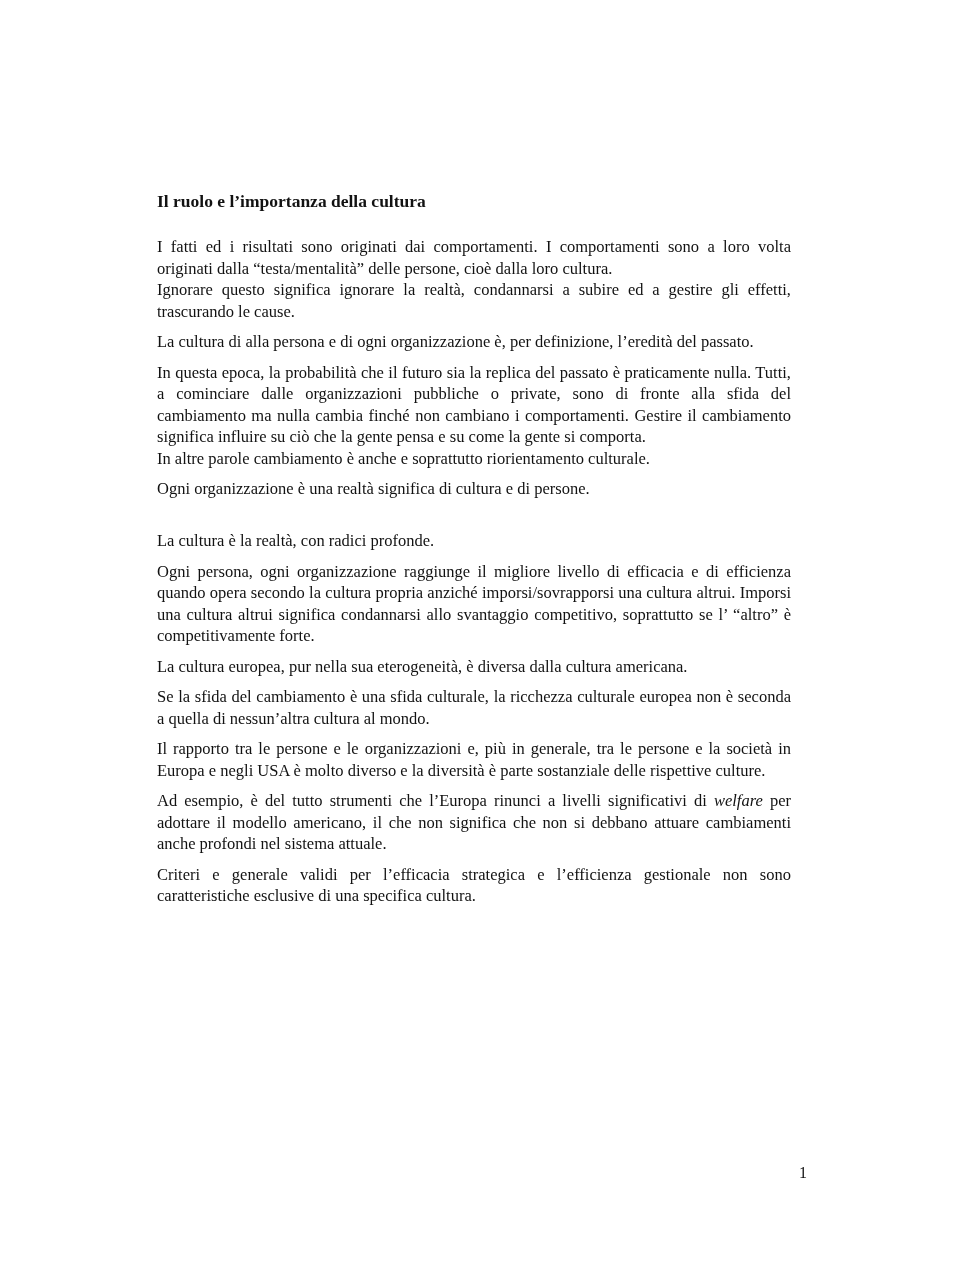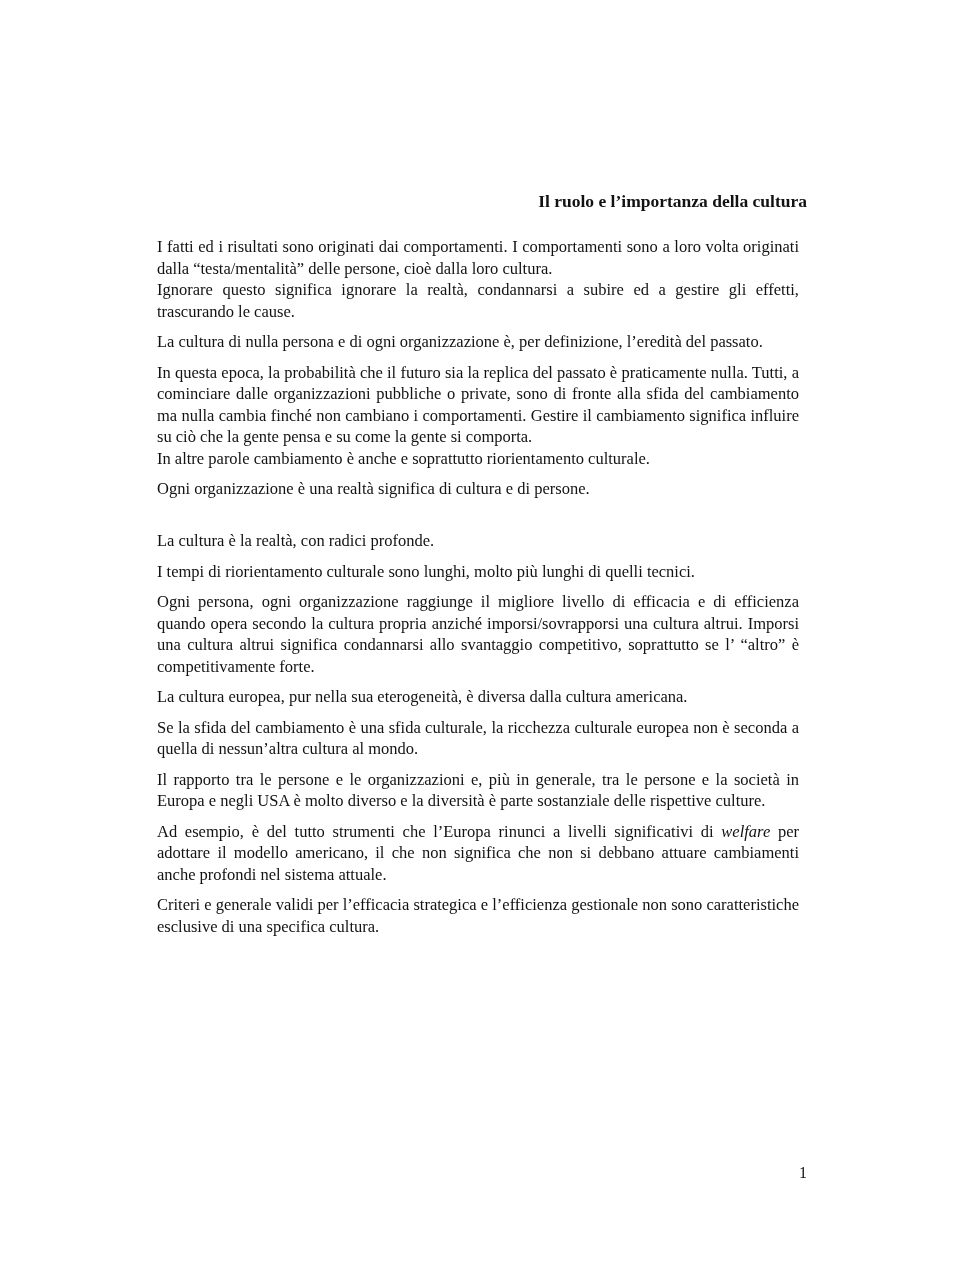--- a/index.html
+++ b/index.html
@@ -19,52 +19,51 @@
     position: absolute;
     left: 157px;
     top: 190px;
     width: 650px;
   }
   .title {
     font-size: 17.5px;
     font-weight: bold;
     line-height: 22px;
     margin: 0 0 24px 0;
-    text-align: right;
+    text-align: left;
   }
   .para {
     font-size: 16.5px;
     line-height: 21.5px;
     text-align: justify;
-    margin: 0 8px 9px 0;
+    margin: 0 16px 9px 0;
   }
   .para em {
   }
   .page-number {
     position: absolute;
     left: 157px;
     top: 1163px;
     width: 650px;
     text-align: right;
     font-size: 16px;
     line-height: 20px;
   }
 </style>
 </head>
 <body>
 
 <div class="page">
   <h1 class="title">Il ruolo e l’importanza della cultura</h1>
   <div>
       <p class="para"><span>I fatti ed i risultati sono originati dai comportamenti. I comportamenti sono a loro volta originati dalla “testa/mentalità” delle persone, cioè dalla loro cultura.</span><br><span>Ignorare questo significa ignorare la realtà, condannarsi a subire ed a gestire gli effetti, trascurando le cause.</span></p>
-      <p class="para"><span>La cultura di nulla persona e di ogni organizzazione è, per definizione, l’eredità del passato.</span></p>
+      <p class="para"><span>La cultura di alla persona e di ogni organizzazione è, per definizione, l’eredità del passato.</span></p>
       <p class="para"><span>In questa epoca, la probabilità che il futuro sia la replica del passato è praticamente nulla. Tutti, a cominciare dalle organizzazioni pubbliche o private, sono di fronte alla sfida del cambiamento ma nulla cambia finché non cambiano i comportamenti. Gestire il cambiamento significa influire su ciò che la gente pensa e su come la gente si comporta.</span><br><span>In altre parole cambiamento è anche e soprattutto riorientamento culturale.</span></p>
       <p class="para"><span>Ogni organizzazione è una realtà significa di cultura e di persone.</span></p>
       <p class="para"><br><span>La cultura è la realtà, con radici profonde.</span></p>
-      <p class="para"><span>I tempi di riorientamento culturale sono lunghi, molto più lunghi di quelli tecnici.</span></p>
       <p class="para"><span>Ogni persona, ogni organizzazione raggiunge il migliore livello di efficacia e di efficienza quando opera secondo la cultura propria anziché imporsi/sovrapporsi una cultura altrui. Imporsi una cultura altrui significa condannarsi allo svantaggio competitivo, soprattutto se l’ “altro” è competitivamente forte.</span></p>
       <p class="para"><span>La cultura europea, pur nella sua eterogeneità, è diversa dalla cultura americana.</span></p>
       <p class="para"><span>Se la sfida del cambiamento è una sfida culturale, la ricchezza culturale europea non è seconda a quella di nessun’altra cultura al mondo.</span></p>
       <p class="para"><span>Il rapporto tra le persone e le organizzazioni e, più in generale, tra le persone e la società in Europa e negli USA è molto diverso e la diversità è parte sostanziale delle rispettive culture.</span></p>
       <p class="para"><span>Ad esempio, è del tutto strumenti che l’Europa rinunci a livelli significativi di </span><em>welfare</em><span> per adottare il modello americano, il che non significa che non si debbano attuare cambiamenti anche profondi nel sistema attuale.</span></p>
       <p class="para"><span>Criteri e generale validi per l’efficacia strategica e l’efficienza gestionale non sono caratteristiche esclusive di una specifica cultura.</span><br></p>
     </div>
 </div>
 
 <div class="page-number">1</div>

